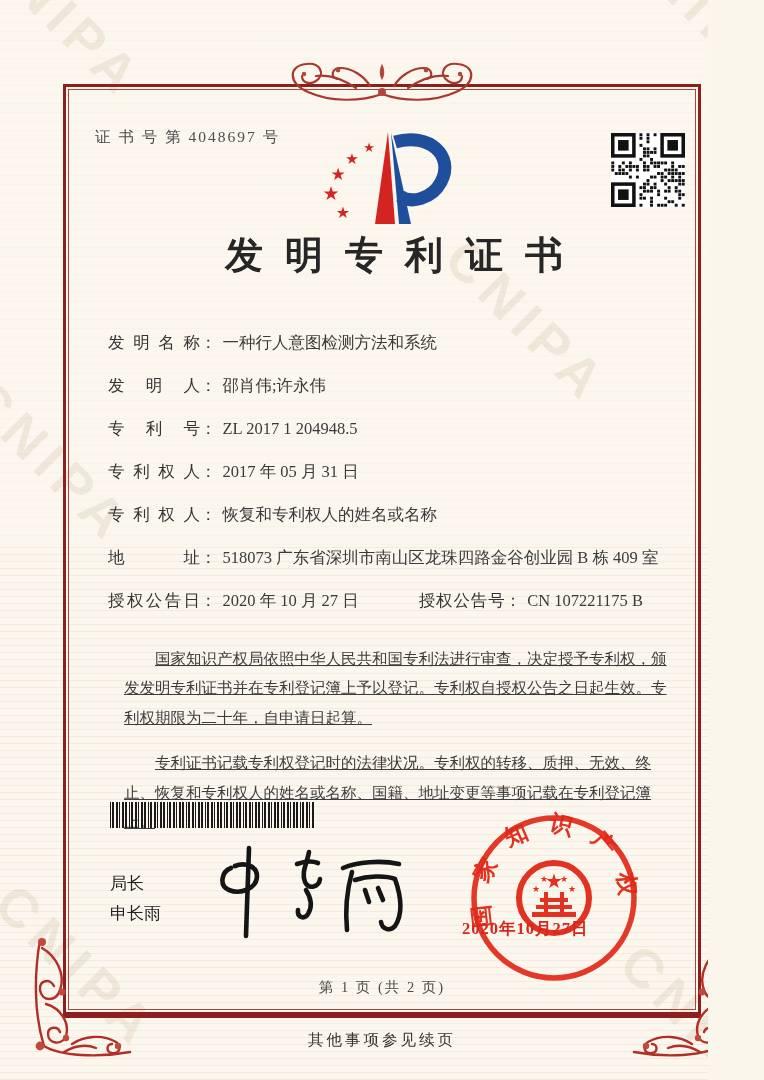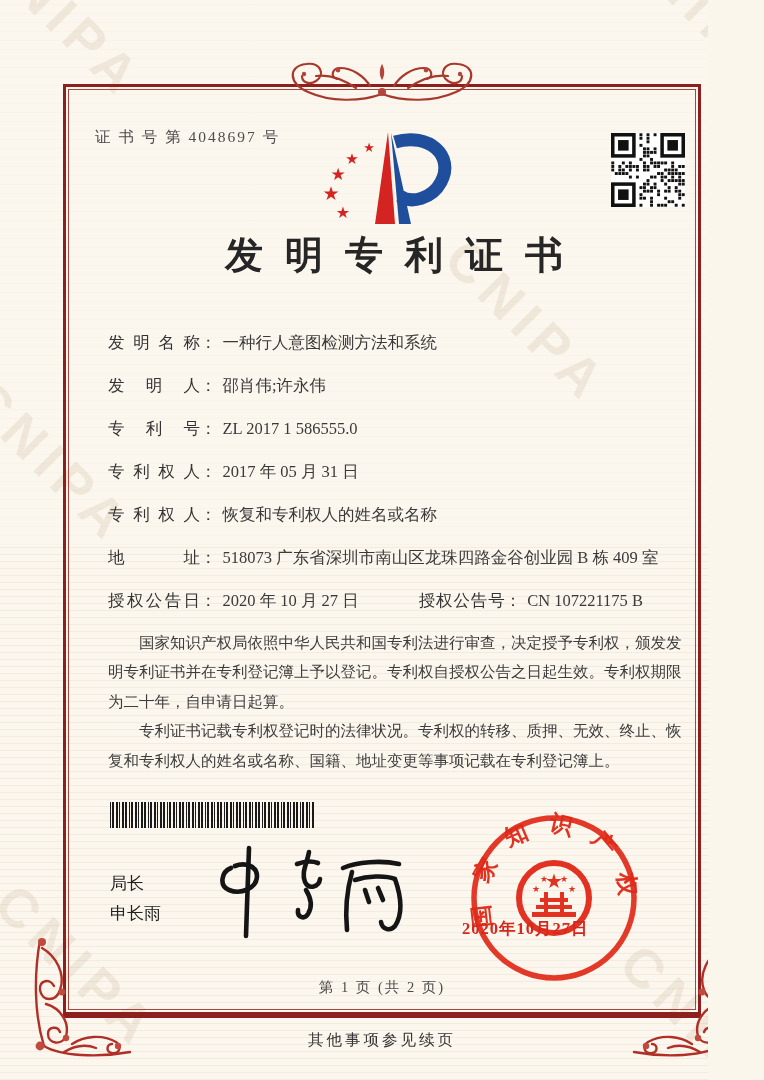--- a/index.html
+++ b/index.html
@@ -36,21 +36,21 @@
   .fields{left:108px;top:330px;width:585px;}
   .frow{line-height:25px;margin-bottom:18px;font-size:16.5px;color:#333;white-space:nowrap;}
   .frow.addr{white-space:normal;}
   .flabel{display:inline-block;width:92px;text-align:justify;text-align-last:justify;color:#333;vertical-align:top;}
   .fcolon{vertical-align:top;}
   .fvalue{margin-left:6px;color:#3a3a3a;display:inline-block;max-width:455px;vertical-align:top;white-space:normal;}
   .grant{display:flex;gap:60px;}
   .grant .frow{margin-bottom:0;}
 
   .paras{left:108px;top:628px;width:584px;font-size:15.5px;line-height:1.9;color:#3d3d3d;}
-  .paras p{margin:0;text-indent:2em;}
+  .paras p{margin:16px;text-indent:2em;text-decoration:underline;}
 
   .barcode{left:110px;top:802px;width:205px;height:26px;}
 
   .signer{left:110px;top:869px;font-size:17px;color:#222;line-height:30px;
           font-family:"Liberation Sans","DejaVu Sans",sans-serif;}
   .sig{left:205px;top:838px;width:210px;height:105px;}
 
   .seal{left:456px;top:810px;width:196px;height:172px;z-index:4;}
   .seal-date{left:462px;top:918px;width:184px;text-align:left;font-size:16.5px;font-weight:bold;
              color:#d3281c;letter-spacing:1px;z-index:5;}
@@ -286,21 +286,21 @@
   <div class="abs title">发明专利证书</div>
 
   <div class="abs fields">
     <div class="frow">
       <span class="flabel">发明名称</span><span class="fcolon">：</span><span class="fvalue">一种行人意图检测方法和系统</span>
     </div>
     <div class="frow">
       <span class="flabel">发明人</span><span class="fcolon">：</span><span class="fvalue">邵肖伟;许永伟</span>
     </div>
     <div class="frow">
-      <span class="flabel">专利号</span><span class="fcolon">：</span><span class="fvalue">ZL 2017 1 586555.0</span>
+      <span class="flabel">专利号</span><span class="fcolon">：</span><span class="fvalue">ZL 2017 1 204948.5</span>
     </div>
     <div class="frow">
       <span class="flabel">专利权人</span><span class="fcolon">：</span><span class="fvalue">2017 年 05 月 31 日</span>
     </div>
     <div class="frow">
       <span class="flabel">专利权人</span><span class="fcolon">：</span><span class="fvalue">恢复和专利权人的姓名或名称</span>
     </div>
     <div class="frow addr">
       <span class="flabel">地址</span><span class="fcolon">：</span><span class="fvalue">518073 广东省深圳市南山区龙珠四路金谷创业园 B 栋 409 室</span>
     </div>

